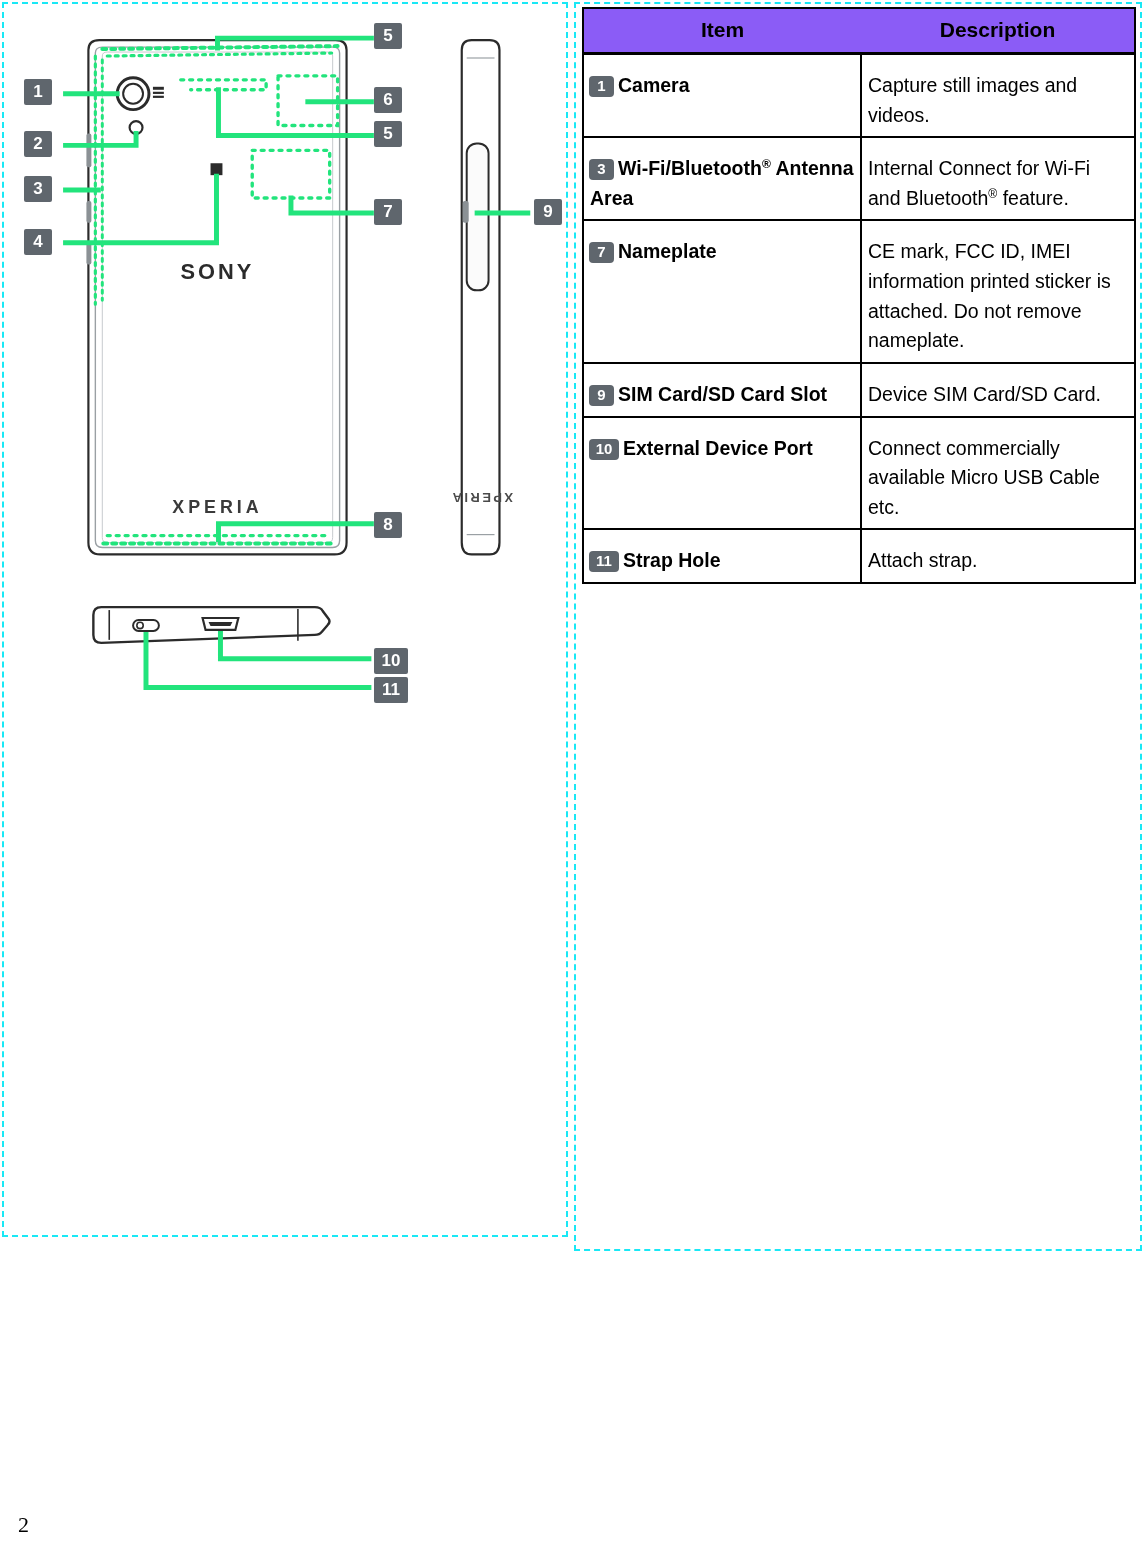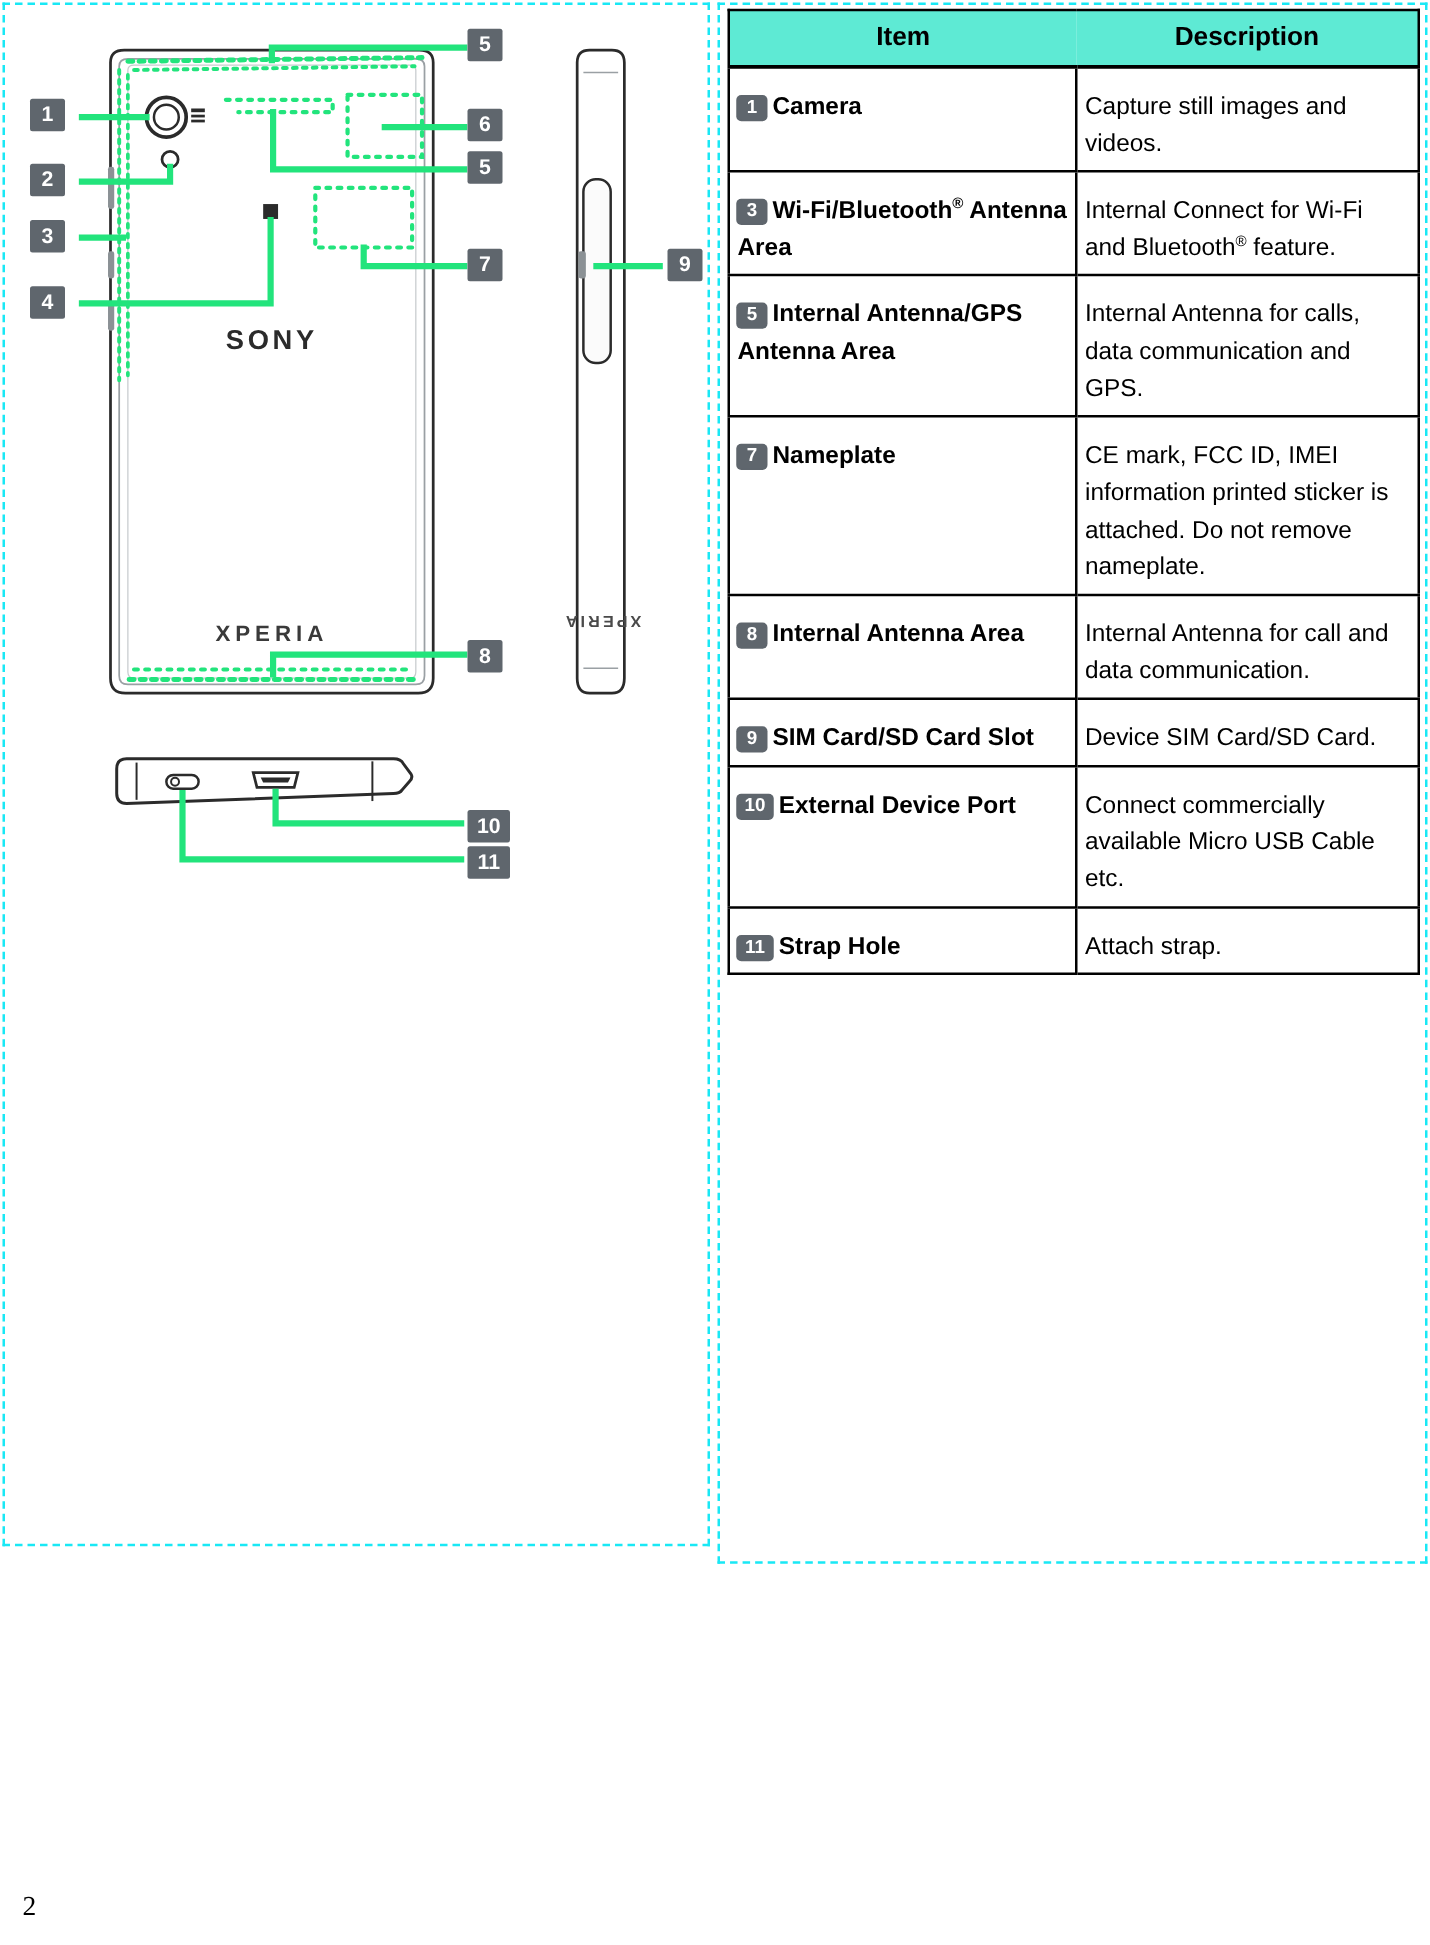--- a/index.html
+++ b/index.html
@@ -64,21 +64,21 @@
   table.spec col.c-desc { width: 274px; }
 
   table.spec th, table.spec td {
     vertical-align: top;
     padding: 16px 6px 6px 6px;
     font-size: 19.5px;
     line-height: 1.52;
     color: #000;
   }
   table.spec thead th {
-    background: #5eead4;
+    background: #8b5cf6;
     text-align: center;
     font-weight: bold;
     font-size: 21px;
     padding: 5px 6px 6px 6px;
     border-bottom: 3px solid #000;
   }
   table.spec tbody tr { border-bottom: 2px solid #000; }
   table.spec tbody tr:last-child { border-bottom: none; }
   table.spec tbody td.item {
     font-weight: bold;
@@ -276,35 +276,27 @@
           <td class="desc">Capture still images and videos.</td>
         </tr>
 
 
         <tr>
           <td class="item"><span class="badge">3</span><span>Wi-Fi/Bluetooth</span><sup class="reg">®</sup> <span>Antenna Area</span></td>
           <td class="desc"><span>Internal Connect for Wi-Fi and Bluetooth</span><sup class="reg">®</sup><span> feature.</span></td>
         </tr>
 
 
-        <tr>
-          <td class="item"><span class="badge">5</span><span>Internal Antenna/GPS Antenna Area</span></td>
-          <td class="desc">Internal Antenna for calls, data communication and GPS.</td>
-        </tr>
 
 
         <tr>
           <td class="item"><span class="badge">7</span><span>Nameplate</span></td>
           <td class="desc">CE mark, FCC ID, IMEI information printed sticker is attached. Do not remove nameplate.</td>
         </tr>
 
-        <tr>
-          <td class="item"><span class="badge">8</span><span>Internal Antenna Area</span></td>
-          <td class="desc">Internal Antenna for call and data communication.</td>
-        </tr>
 
         <tr>
           <td class="item"><span class="badge">9</span><span>SIM Card/SD Card Slot</span></td>
           <td class="desc">Device SIM Card/SD Card.</td>
         </tr>
 
         <tr>
           <td class="item"><span class="badge wide">10</span><span>External Device Port</span></td>
           <td class="desc">Connect commercially available Micro USB Cable etc.</td>
         </tr>

